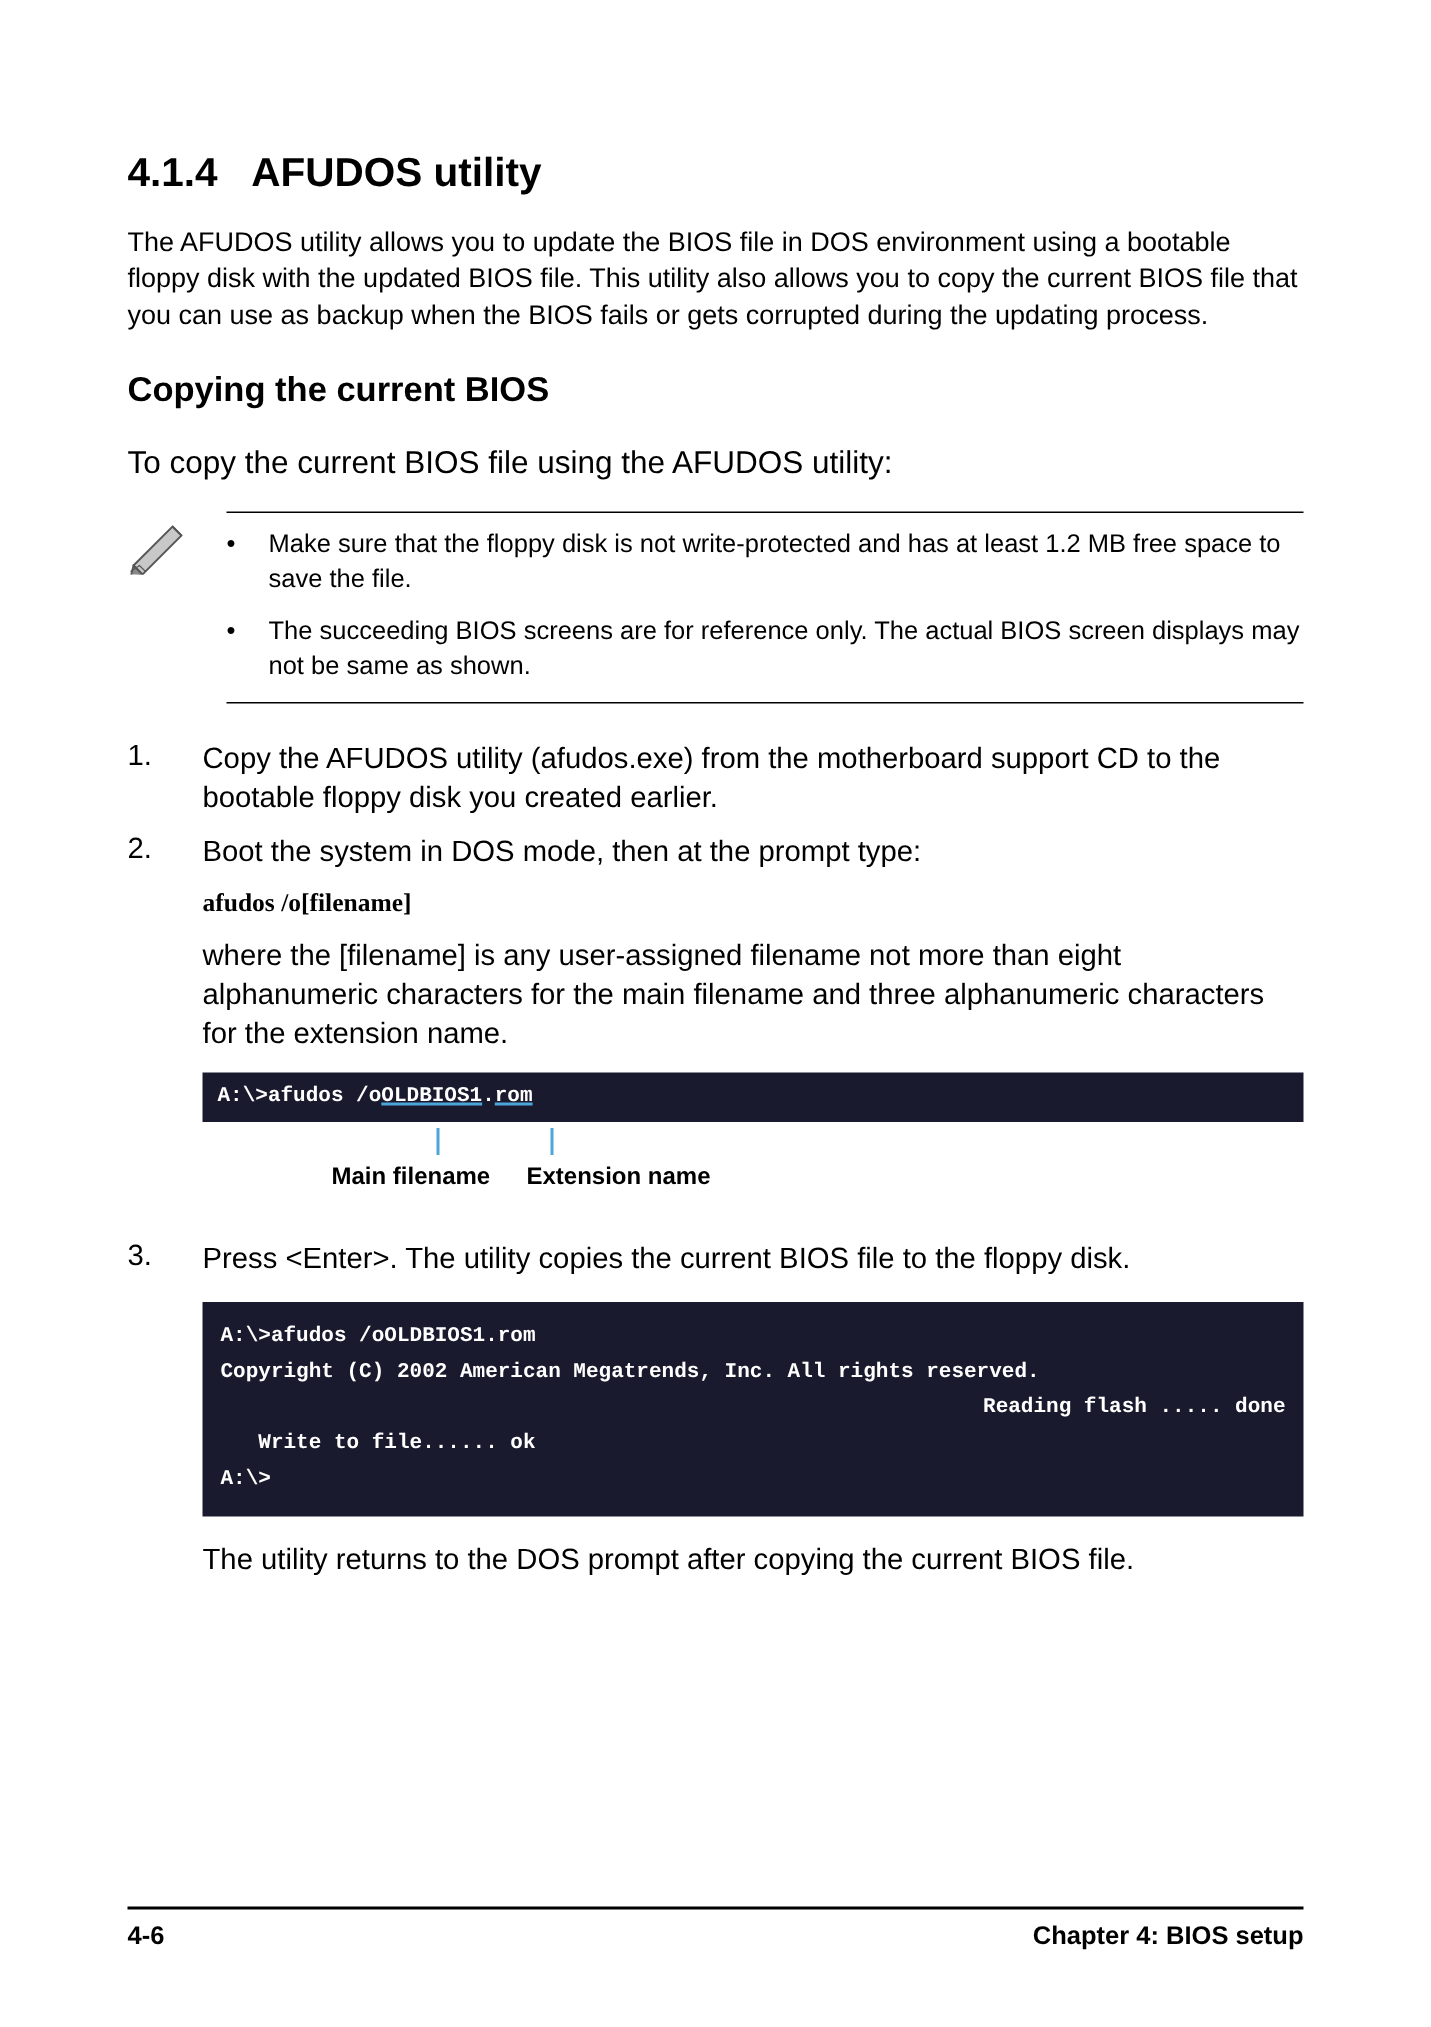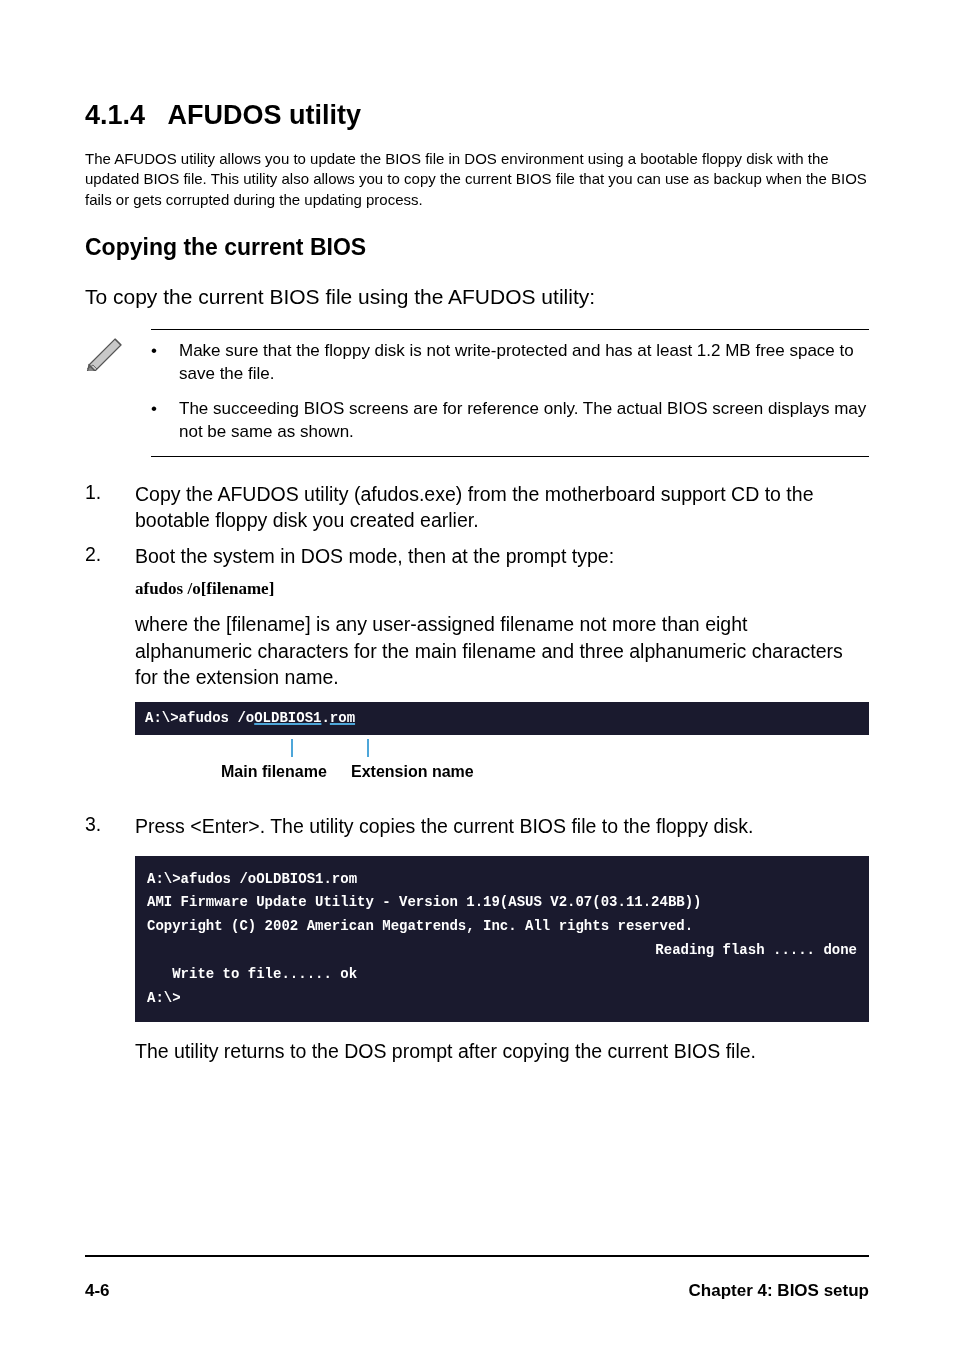--- a/index.html
+++ b/index.html
@@ -15,21 +15,21 @@
       padding: 100px 85px 50px 85px;
       position: relative;
       color: #000;
     }
     .section-heading {
       font-size: 27px;
       font-weight: bold;
       margin-bottom: 18px;
     }
     .body-text {
-      font-size: 15px;
+      font-size: 18px;
       line-height: 1.35;
       margin-bottom: 24px;
     }
     .sub-heading {
       font-size: 23px;
       font-weight: bold;
       margin-bottom: 10px;
     }
     .sub-body {
       font-size: 21px;
@@ -150,21 +150,21 @@
       font-weight: bold;
       font-size: 16px;
       text-align: right;
     }
     .footer {
       position: absolute;
       bottom: 50px;
       left: 85px;
       right: 85px;
       border-top: 2px solid #000;
-      padding-top: 24px;
+      padding-top: 8px;
       display: flex;
       justify-content: space-between;
       font-size: 17px;
       font-weight: bold;
     }
     .term-underline {
       text-decoration: underline;
       text-decoration-color: #4da6d9;
       text-decoration-thickness: 2px;
     }
@@ -231,21 +231,20 @@
   <div class="annot-label2">Extension name</div>
 </div>
 
 <div class="ol-row">
   <div class="ol-num">3.</div>
   <div class="ol-body">Press &lt;Enter&gt;. The utility copies the current BIOS file to the floppy disk.</div>
 </div>
 
 <div class="terminal-block-big">
   <div>A:\&gt;afudos /oOLDBIOS1.rom</div>
-  <div>AMI Firmware Update Utility - Version 1.19(ASUS V2.07(03.11.24BB))</div>
   <div>Copyright (C) 2002 American Megatrends, Inc. All rights reserved.</div>
   <div style="white-space:pre;text-align:right;">   Reading flash ..... done</div>
   <div style="white-space:pre;">   Write to file...... ok</div>
   <div>A:\&gt;</div>
 </div>
 
 <div class="indent-block">
   <div class="ol-body">The utility returns to the DOS prompt after copying the current BIOS file.</div>
 </div>
 

